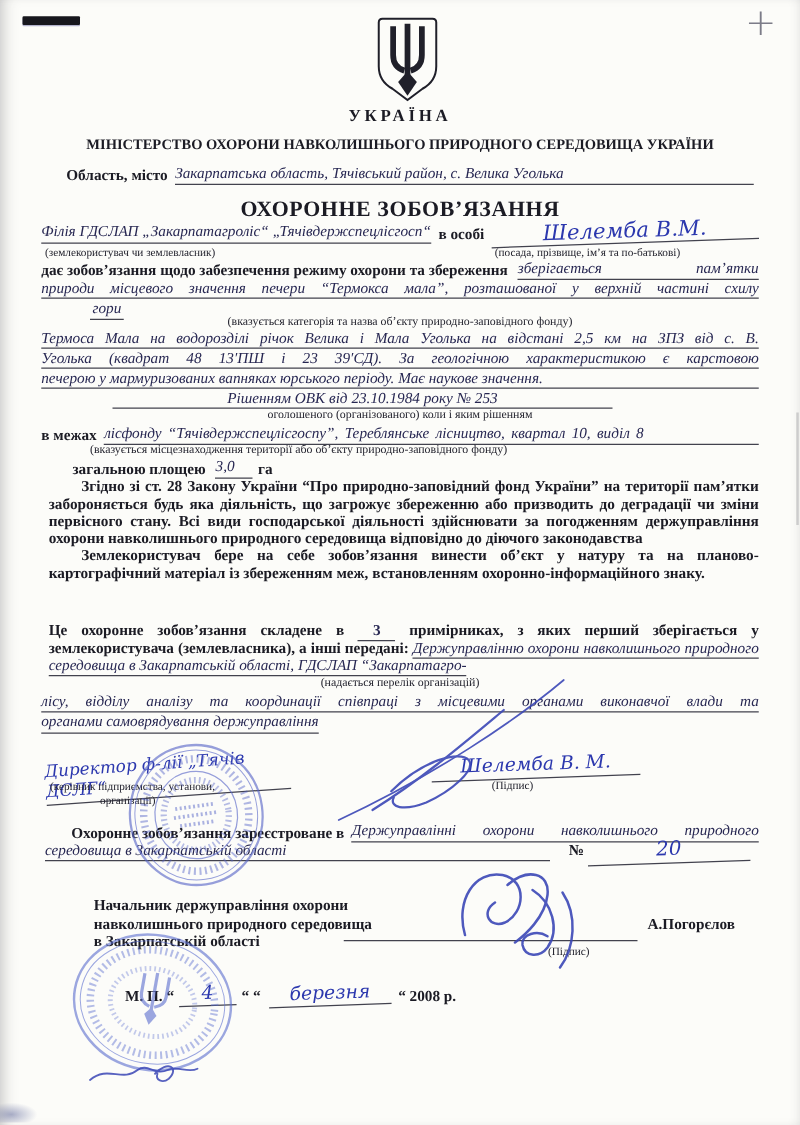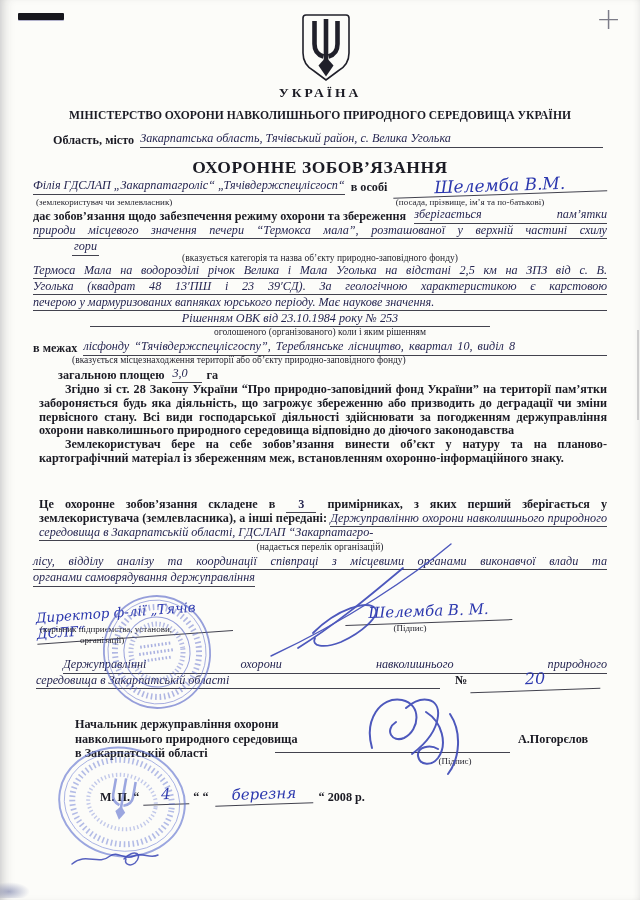--- a/index.html
+++ b/index.html
@@ -123,20 +123,21 @@
     <svg width="205" height="125" viewBox="0 0 205 125">
       <g fill="none" stroke="#3b47b6" stroke-linecap="round" opacity=".9">
         <path d="M198,6 C160,38 95,82 18,118" stroke-width="1.4"></path>
         <path d="M150,30 C120,55 85,85 45,110" stroke-width="1.8"></path>
         <path d="M60,95 C85,70 115,62 122,70 C128,78 108,95 88,104 C70,111 58,108 62,100" stroke-width="1.8"></path>
       </g>
     </svg>
   </div>
 
   <div class="abs row doc" style="left:57px;top:658px;width:550px;">
+    <span class="b" style="white-space:nowrap;">Охоронне зобов’язання зареєстроване в</span>
     <span class="fill stretch" style="flex:1;margin-left:6px;padding-bottom:1px;">Держуправлінні охорони навколишнього природного</span>
   </div>
   <div class="abs doc fill" style="left:36px;top:674px;width:404px;">середовища в Закарпатській області</div>
   <div class="abs doc b" style="left:455px;top:674px;">№</div>
   <div class="abs hand nofill" style="left:470px;top:669px;width:130px;font-size:16px;text-align:center;padding-bottom:2px;">20</div>
 
   <div class="abs doc b" style="left:75px;top:717px;line-height:14.5px;">
     <div>Начальник держуправління охорони</div>
     <div>навколишнього природного середовища</div>
     <div>в Закарпатській області</div>

